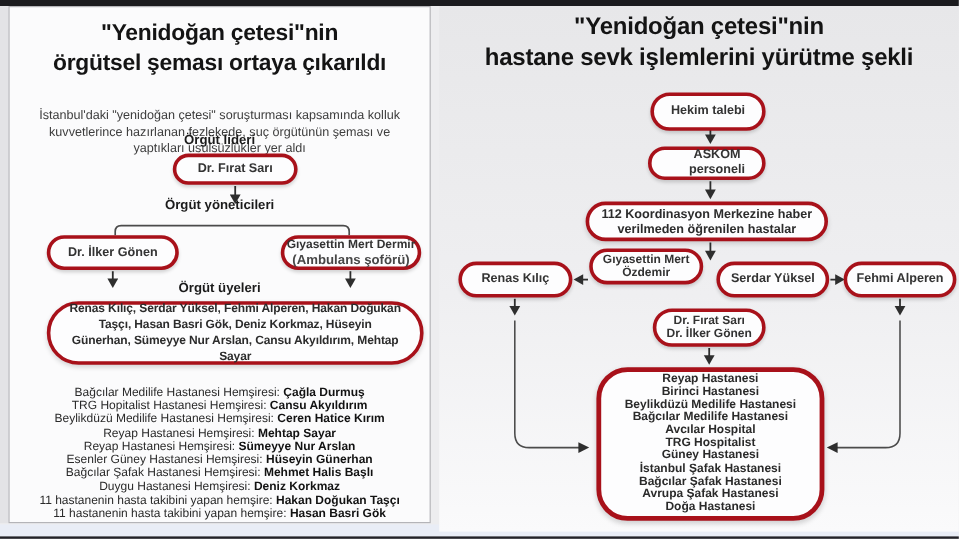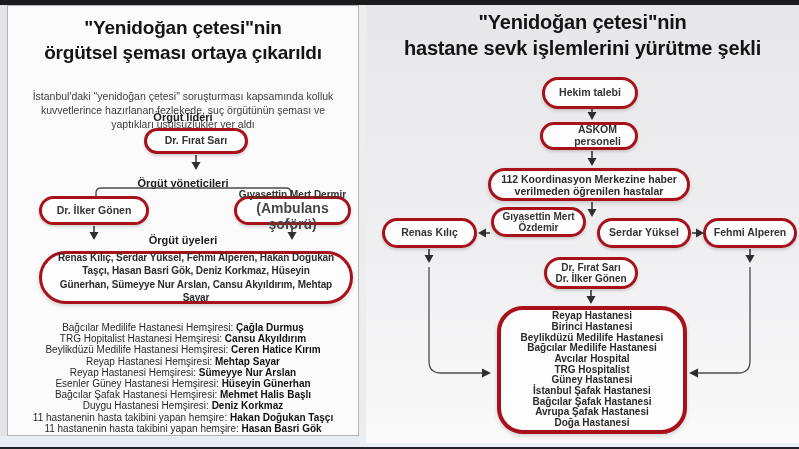--- a/index.html
+++ b/index.html
@@ -39,21 +39,21 @@
     font-size:10.5px;font-weight:600;color:#333;text-align:center;line-height:1.1;
     box-shadow:0 2px 3px rgba(0,0,0,.16);
   }
   .rbox{
     position:absolute;box-sizing:border-box;background:#fdfdfe;
     border:3px solid #a8111a;
     display:flex;flex-direction:column;align-items:center;justify-content:center;
     font-size:10.5px;font-weight:600;color:#2c2c2c;text-align:center;
     box-shadow:0 2px 4px rgba(0,0,0,.16);
   }
-  .note{font-size:14px;font-weight:600;color:#474747;margin-top:1px;}
+  .note{font-size:11px;font-weight:600;color:#474747;margin-top:1px;}
   .small2{font-size:10px;}
 
   .members-box{left:31px;top:245px;width:314px;height:53px;border-radius:28px;
     font-size:10px;line-height:13.5px;padding:4px 15px;letter-spacing:-.1px;}
   .box112{left:122px;top:163px;width:202px;height:33px;border-radius:17px;line-height:12px;}
   .hospitals-box{left:131px;top:301px;width:190px;height:128px;border-radius:26px;
     border-width:4px;padding:5px 6px;}
   .hospital-line{font-size:10px;line-height:10.7px;font-weight:600;color:#2a2a2a;}
 
   .nurses{position:absolute;left:4px;right:4px;top:316px;text-align:center;}
@@ -92,26 +92,26 @@
   <h1 class="title"><span>"Yenidoğan çetesi"nin</span><br><span>örgütsel şeması ortaya çıkarıldı</span></h1>
 
   <p class="subtitle">İstanbul'daki "yenidoğan çetesi" soruşturması kapsamında kolluk kuvvetlerince hazırlanan fezlekede, suç örgütünün şeması ve yaptıkları usulsüzlükler yer aldı</p>
 
   <div class="lbl" style="top:105px;">Örgüt lideri</div>
 
   <div class="pill above" style="left:136px;top:122px;width:104px;height:26px;">
     <span>Dr. Fırat Sarı</span>
   </div>
 
-  <div class="lbl" style="top:171px;">Örgüt yöneticileri</div>
+  <div class="lbl" style="top:159px;">Örgüt yöneticileri</div>
 
   <div class="pill above" style="left:31px;top:190px;width:110px;height:29px;">
     <span>Dr. İlker Gönen</span>
   </div>
-  <div class="pill above" style="left:226px;top:190px;width:117px;height:29px;">
+  <div class="pill above" style="left:226px;top:190px;width:117px;height:29px;justify-content:space-between;">
     <span class="small2">Gıyasettin Mert Dermir</span>
     <span class="note">(Ambulans şoförü)</span>
   </div>
 
   <div class="lbl" style="top:228px;">Örgüt üyeleri</div>
 
   <div class="rbox members-box above">Renas Kılıç, Serdar Yüksel, Fehmi Alperen, Hakan Doğukan Taşçı, Hasan Basri Gök, Deniz Korkmaz, Hüseyin Günerhan, Sümeyye Nur Arslan, Cansu Akyıldırım, Mehtap Sayar</div>
 
   <div class="nurses">
     <div class="nurse-line"><span class="nl">Bağcılar Medilife Hastanesi Hemşiresi:</span> <span class="nn">Çağla Durmuş</span></div>

